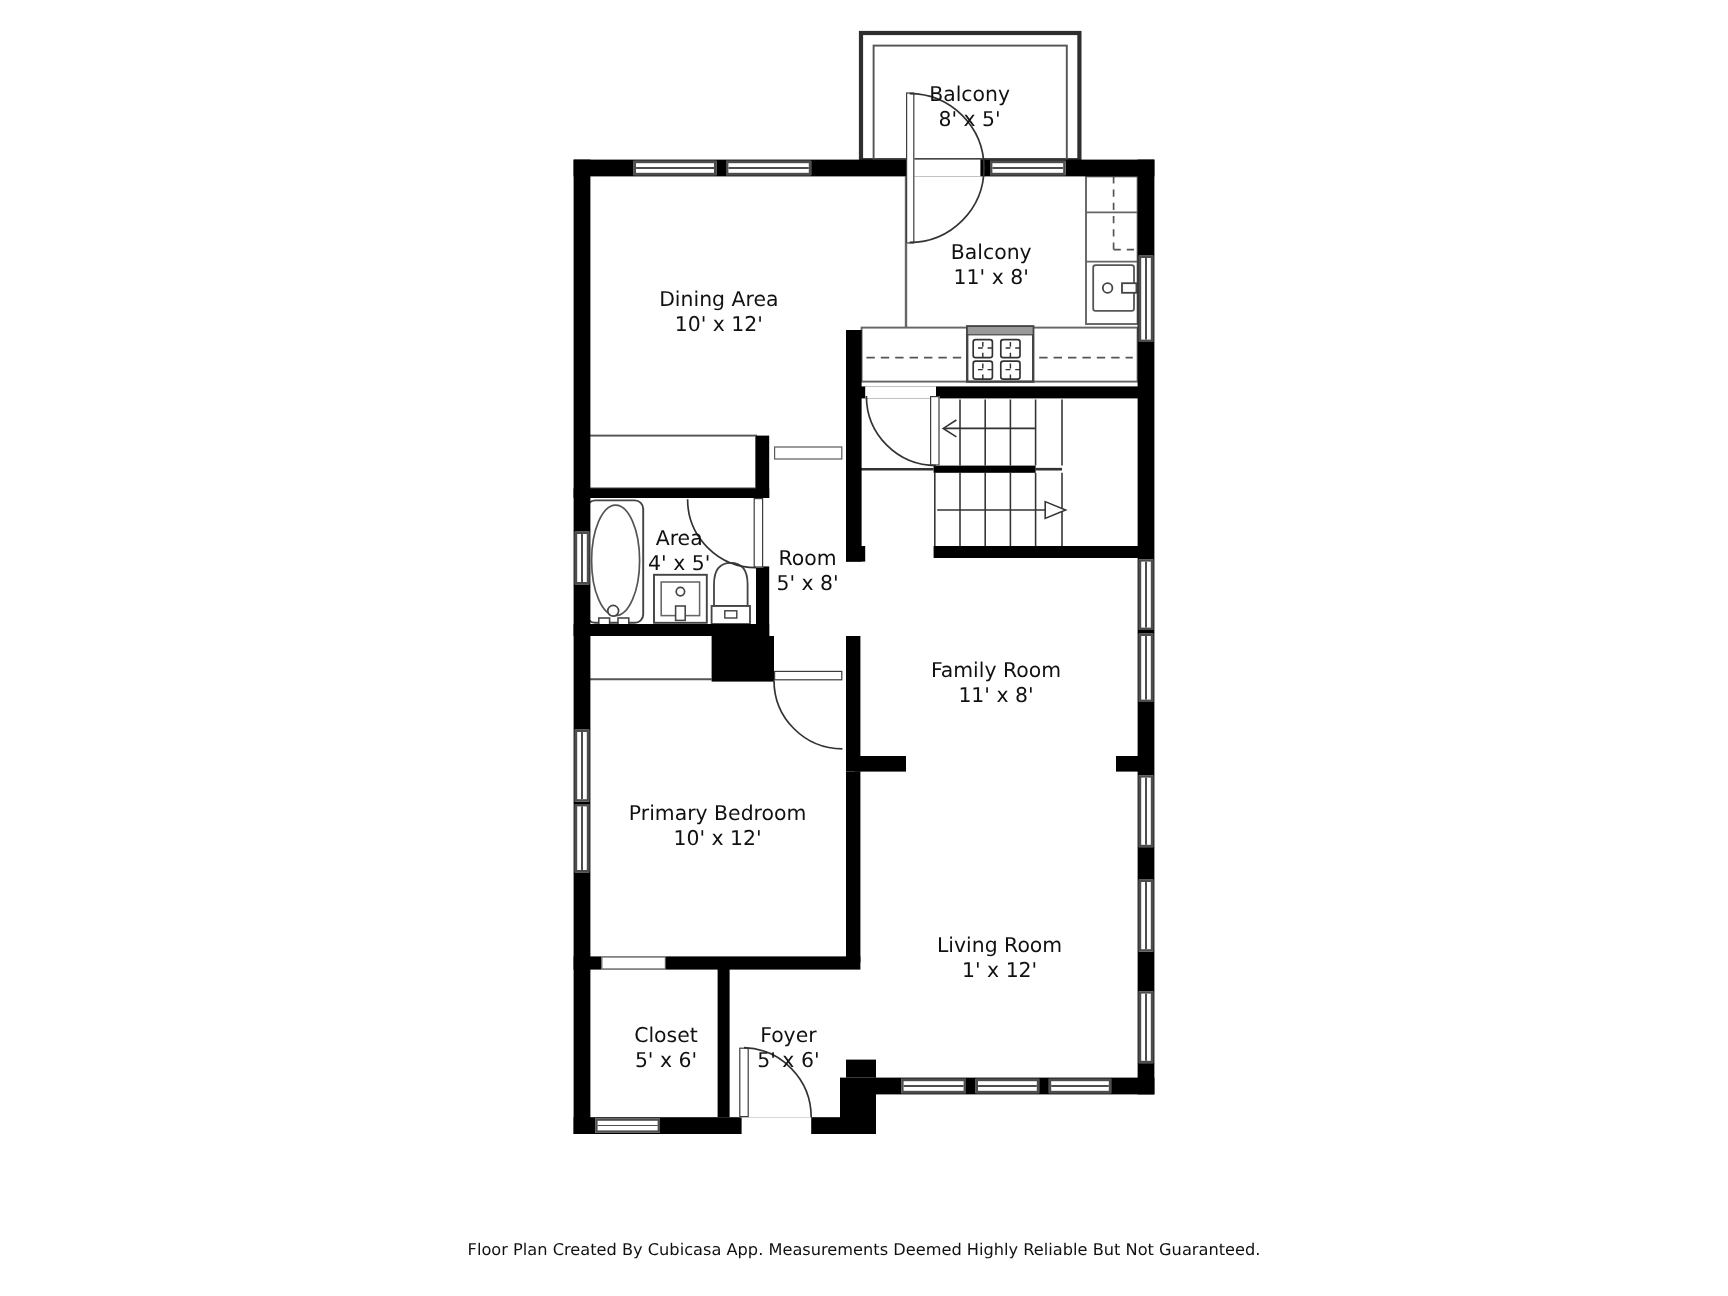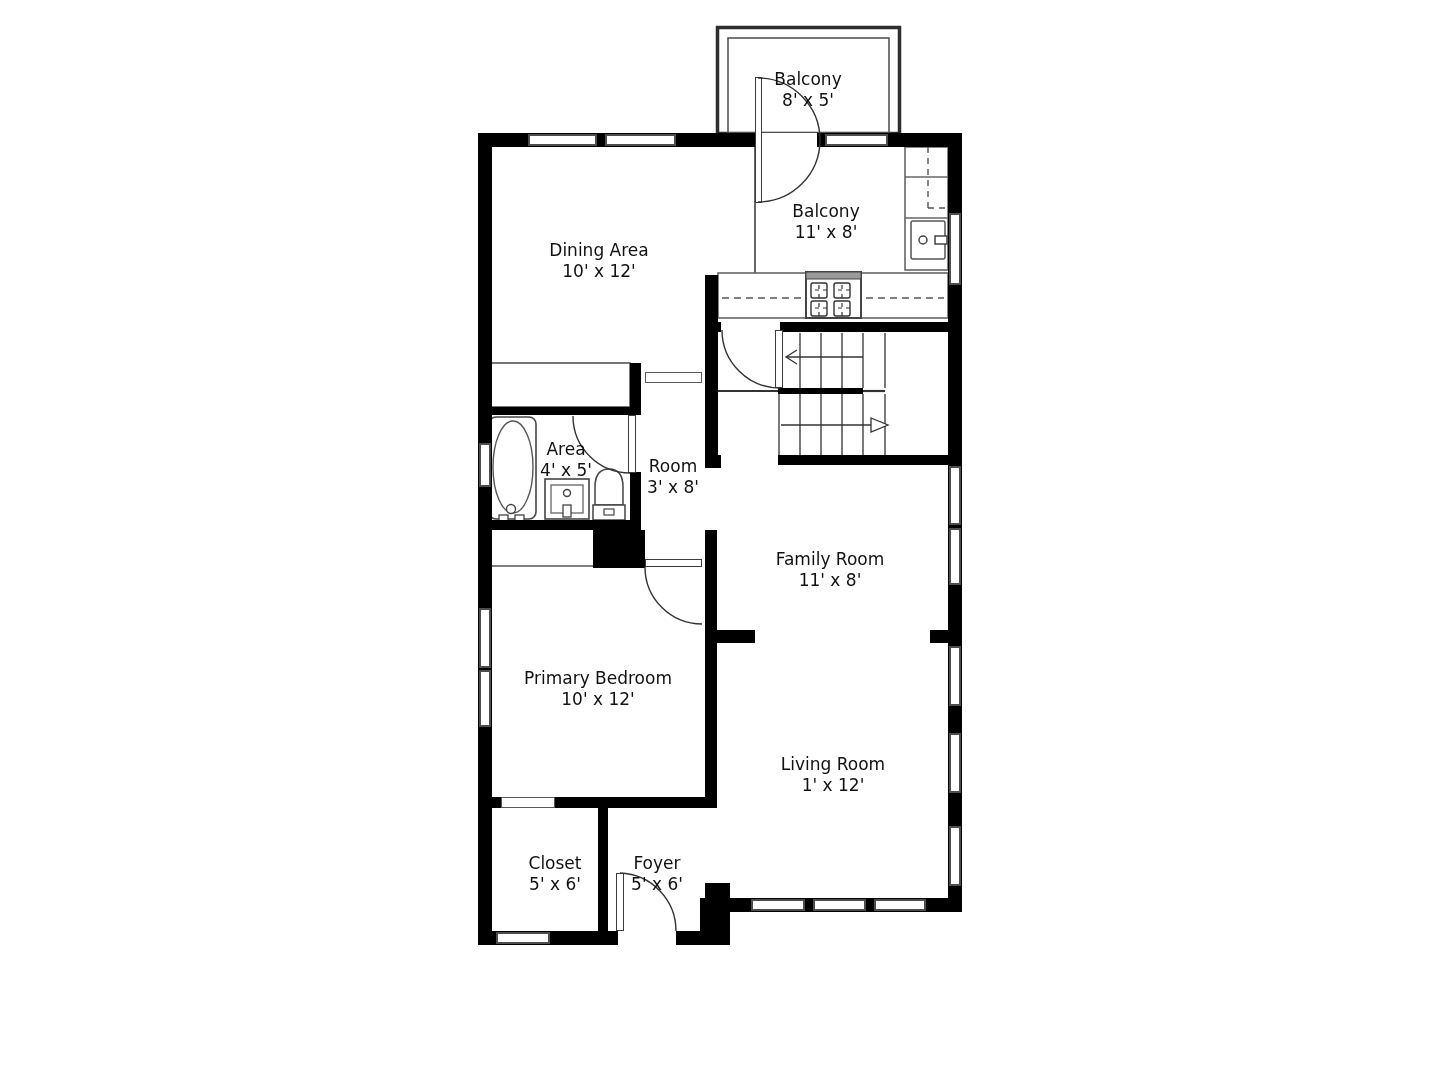--- a/index.html
+++ b/index.html
@@ -186,37 +186,38 @@
   <div class="room-label" style="left:599px;top:261px">
     <div>Dining Area</div>
     <div>10' x 12'</div>
   </div>
   <div class="room-label" style="left:566px;top:460px">
     <div>Area</div>
     <div>4' x 5'</div>
   </div>
   <div class="room-label" style="left:673px;top:477px">
     <div>Room</div>
-    <div>3' x 8'</div>
+    <div>5' x 8'</div>
   </div>
   <div class="room-label" style="left:830px;top:570px">
     <div>Family Room</div>
     <div>11' x 8'</div>
   </div>
   <div class="room-label" style="left:598px;top:689px">
     <div>Primary Bedroom</div>
     <div>10' x 12'</div>
   </div>
-  <div class="room-label" style="left:833px;top:775px">
+  <div class="room-label" style="left:833px;top:799px">
     <div>Living Room</div>
     <div>1' x 12'</div>
   </div>
   <div class="room-label" style="left:555px;top:874px">
     <div>Closet</div>
     <div>5' x 6'</div>
   </div>
   <div class="room-label" style="left:657px;top:874px">
     <div>Foyer</div>
     <div>5' x 6'</div>
   </div>
 
+  <div class="footer">Floor Plan Created By Cubicasa App. Measurements Deemed Highly Reliable But Not Guaranteed.</div>
 
 </div>
 
 </body></html>

